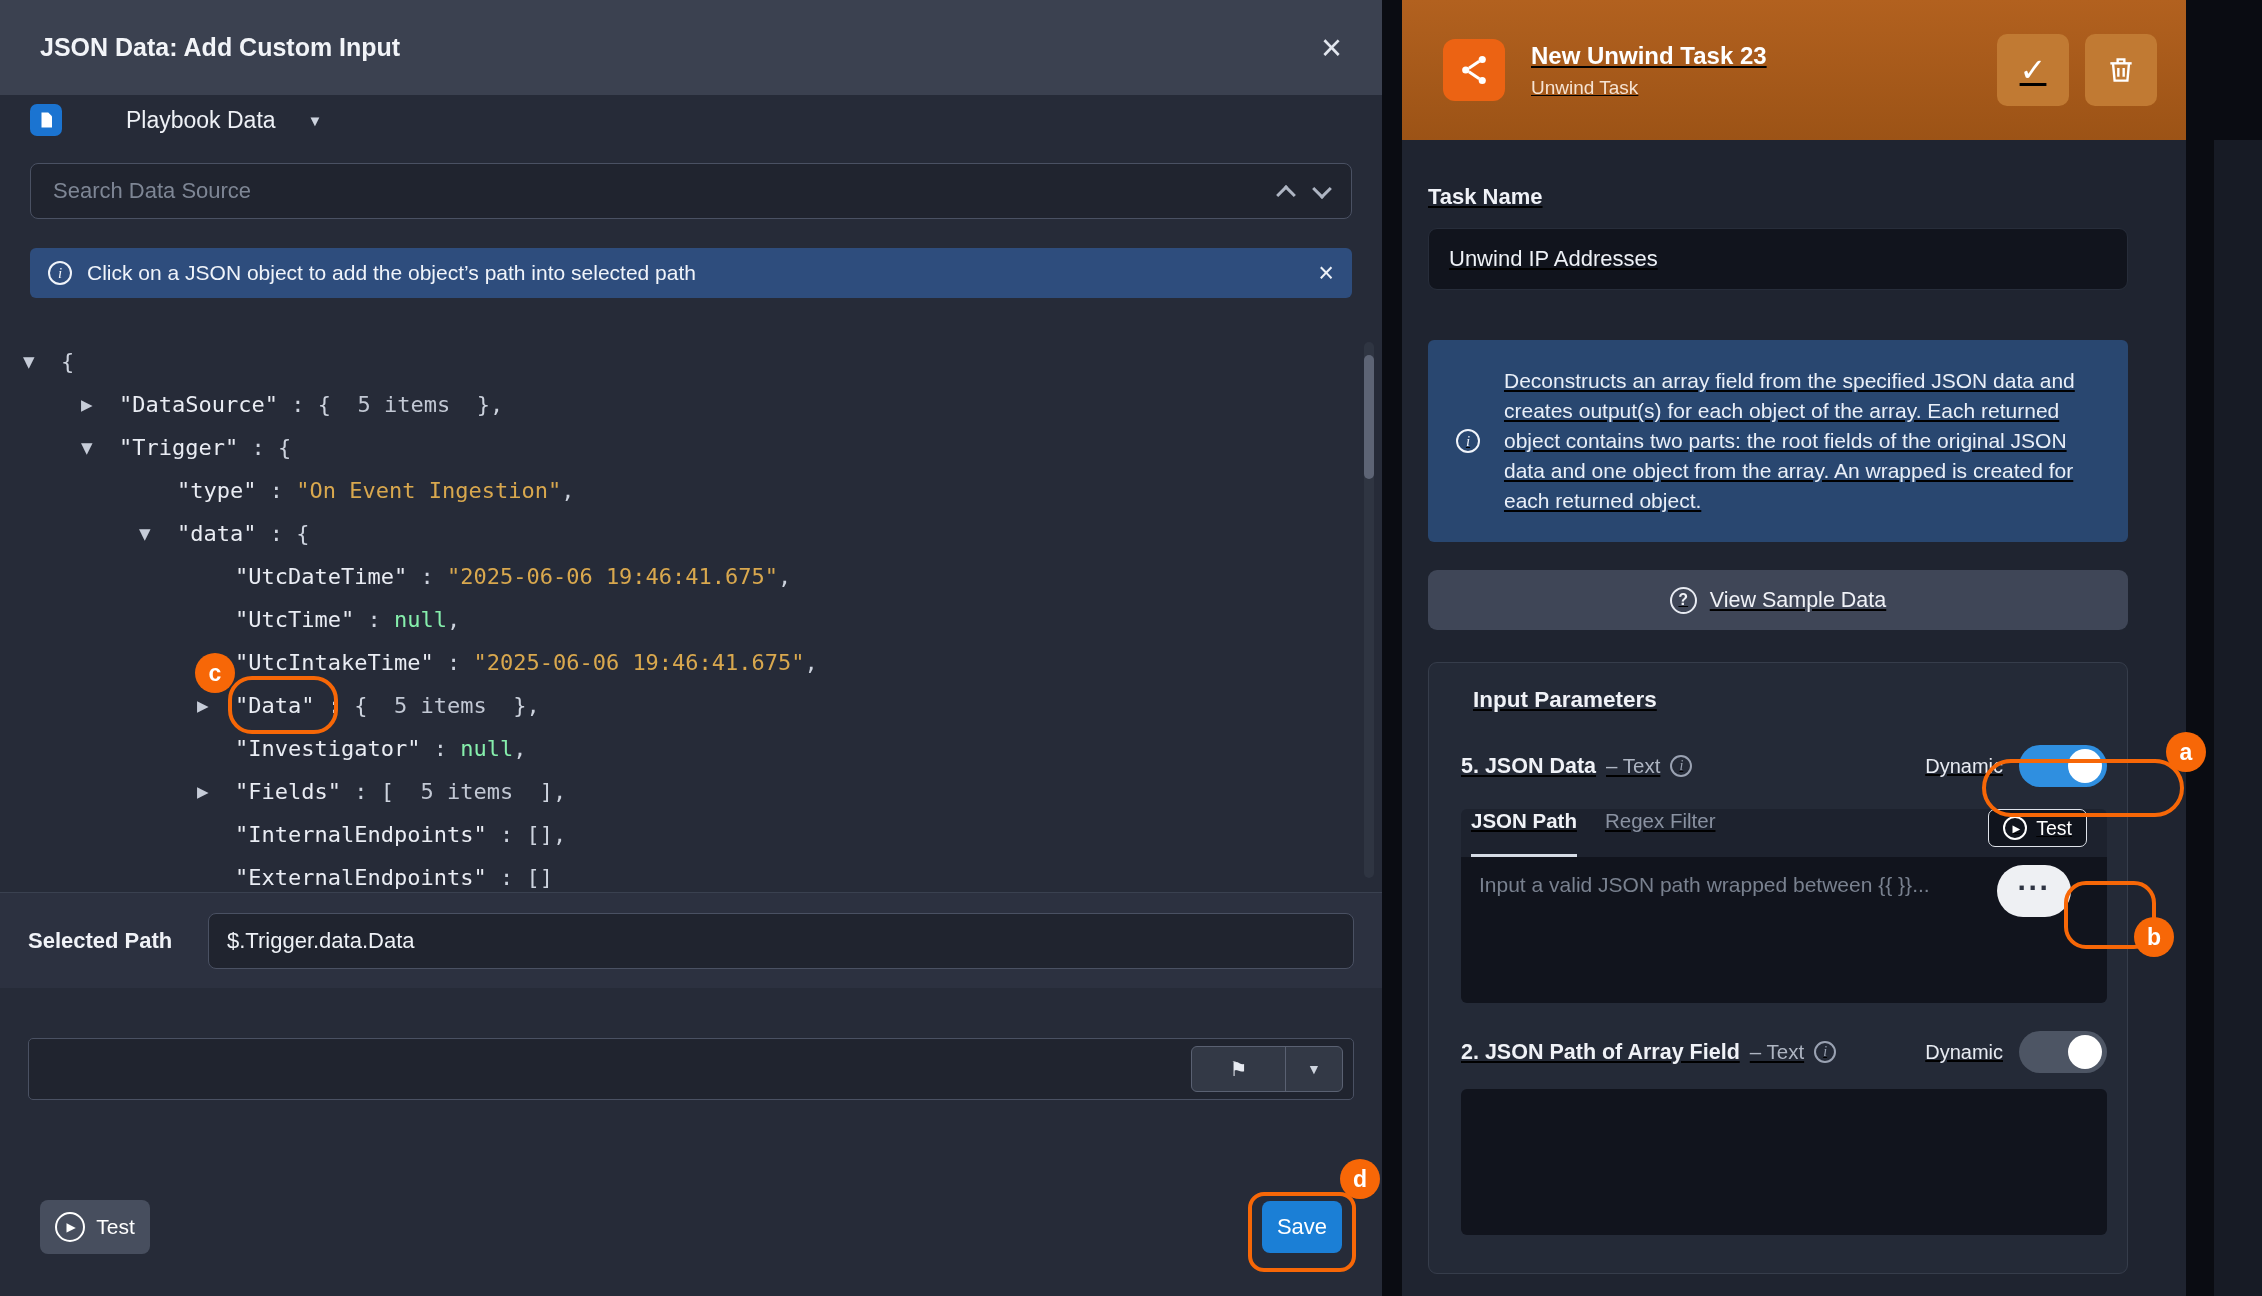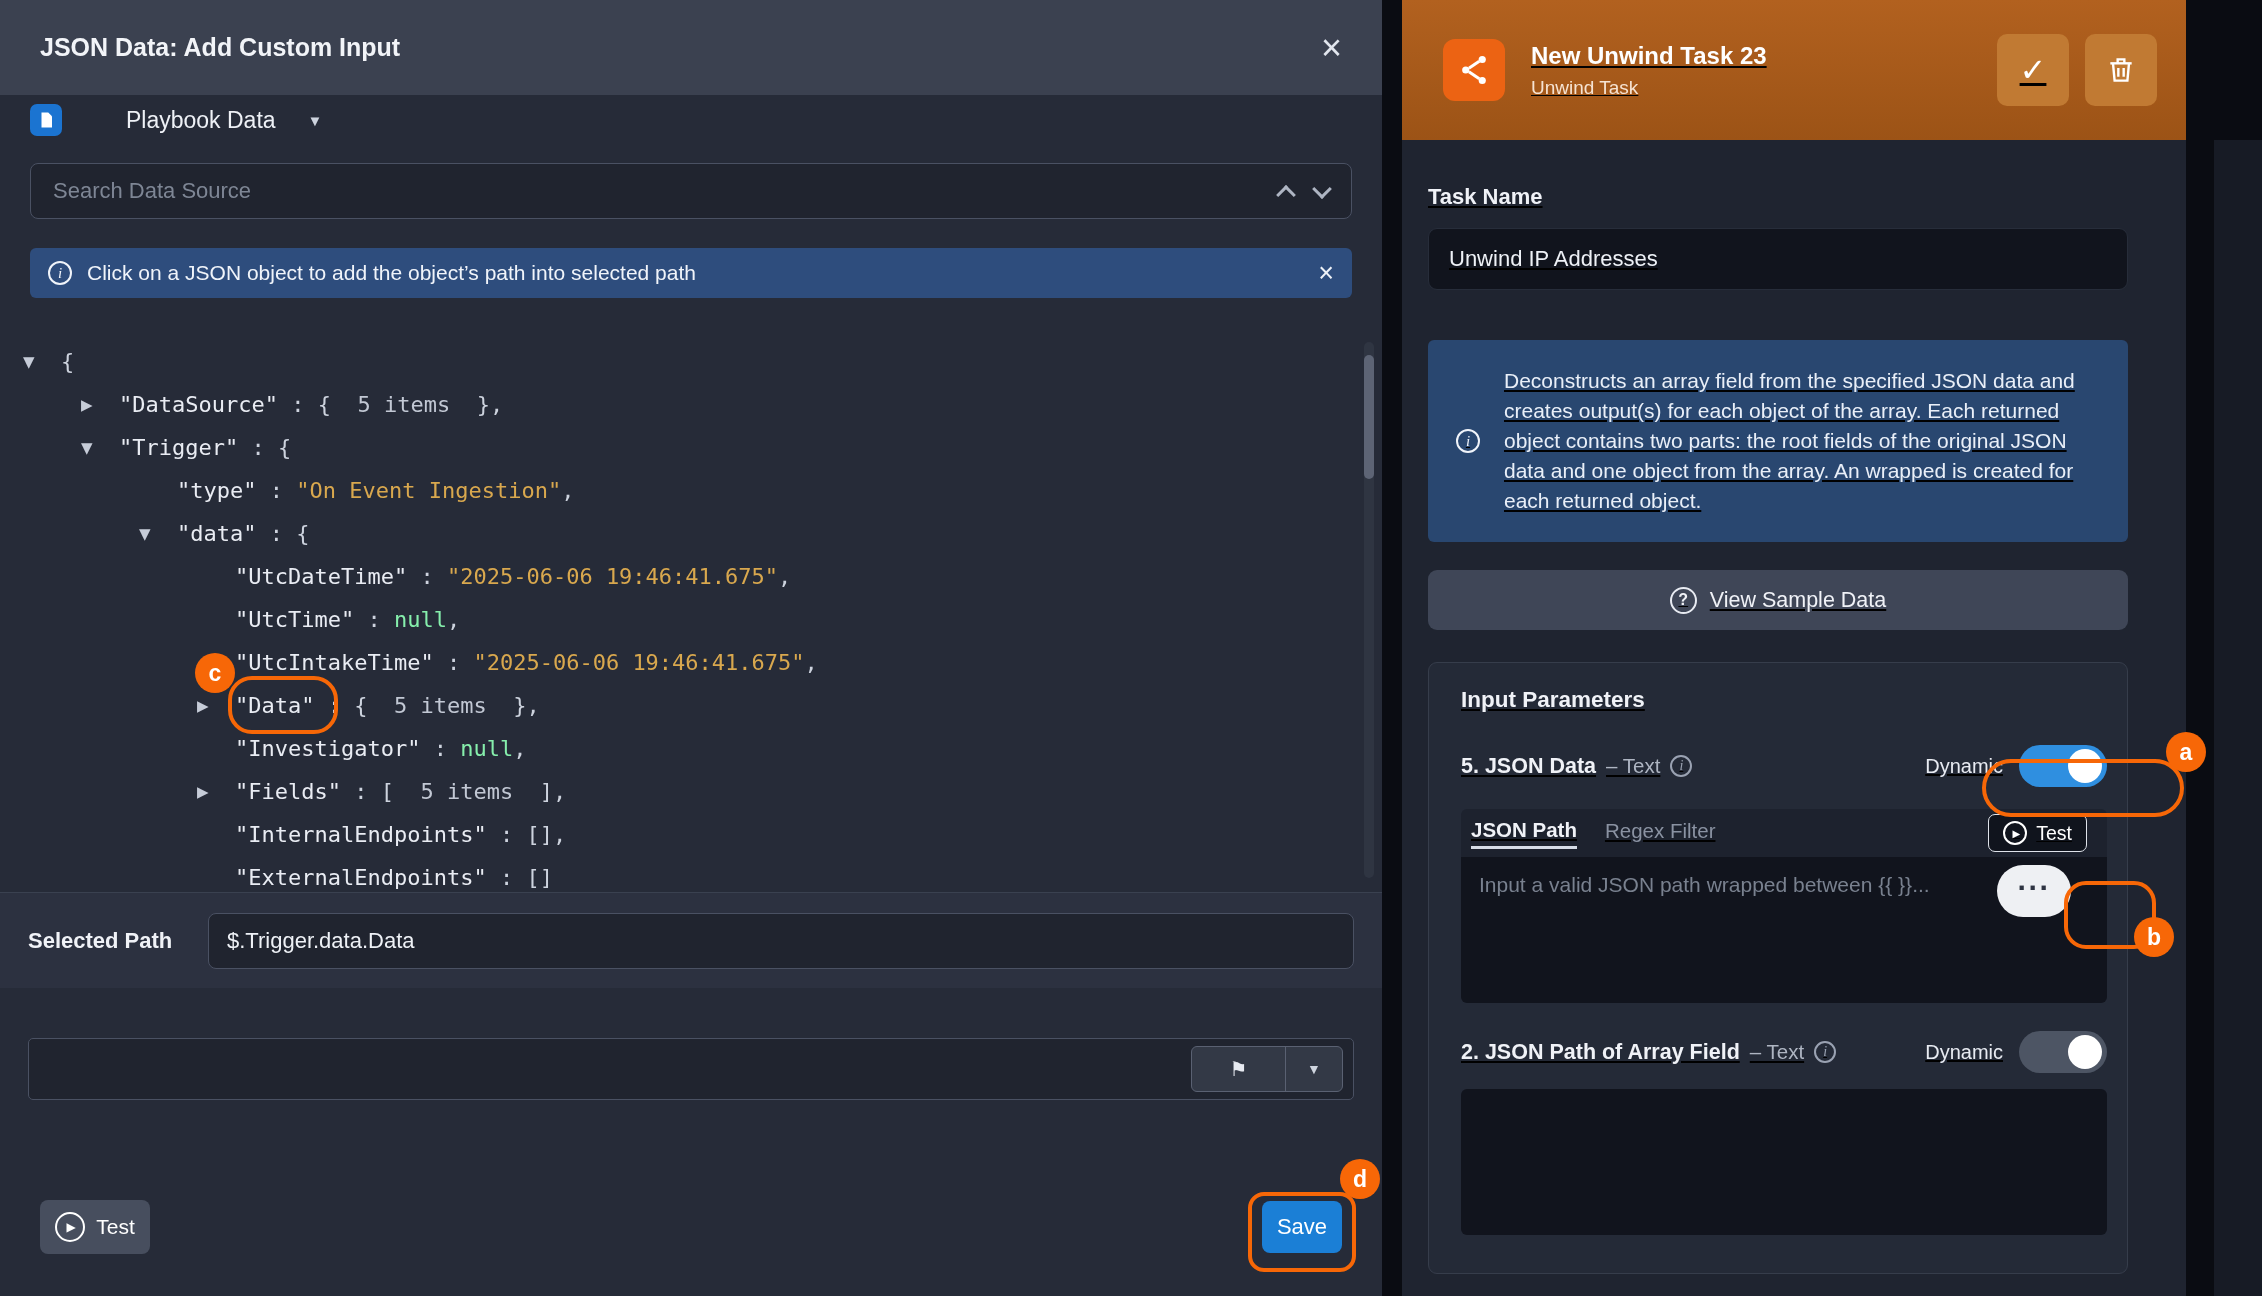--- a/index.html
+++ b/index.html
@@ -97,36 +97,36 @@
               display:flex; align-items:center; gap:24px; }
   .desc-text { font-size:21px; line-height:30px; color:#e9eff8; max-width:600px; }
 
   .sample-btn { margin-top:28px; width:100%; height:60px; background:#3f4657; border:none; border-radius:9px;
                 color:#f0f2f7; font-size:21.5px; display:flex; align-items:center; justify-content:center; gap:13px; cursor:pointer; }
   .q-circle { display:inline-flex; align-items:center; justify-content:center; width:27px; height:27px;
               border:2px solid #e8ebf2; border-radius:50%; font-size:16px; font-weight:bold; }
 
   .params-panel { margin-top:32px; background:#242a37; border:1px solid #363d4b; border-radius:9px;
                   height:612px; padding:24px 20px 30px 32px; }
-  .params-title { font-size:22.5px; font-weight:bold; color:#f0f2f7; }
+  .params-title { font-size:22.5px; font-weight:bold; color:#f0f2f7;margin-left:12px; }
   .param-row { margin-top:32px; display:flex; align-items:center; }
   .param-row.second { margin-top:28px; }
   .param-left { display:flex; align-items:center; gap:10px; }
   .param-label { font-size:21.5px; font-weight:bold; color:#f0f2f7; }
   .param-type { font-size:20.5px; color:#aeb5c2; }
   .param-right { margin-left:auto; display:flex; align-items:center; gap:16px; }
   .dynamic-label { font-size:20px; color:#e8ebf2; }
   .toggle { position:relative; width:88px; height:42px; border-radius:21px; display:inline-block; cursor:pointer; flex:none; }
   .toggle.on { background:#2f8fe0; }
   .toggle.off { background:#4d5564; }
   .toggle .knob { position:absolute; top:4px; right:5px; width:34px; height:34px; border-radius:50%; background:#fff; }
 
   .jsonpath-widget { margin-top:22px; }
   .widget-header { height:48px; background:#1d222e; border-radius:6px 6px 0 0; display:flex;
-                   align-items:center; gap:28px; padding:0 20px 0 10px; }
+                   gap:28px; padding:0 20px 0 10px; }
   .tab { font-size:20.5px; color:#8a92a2; cursor:pointer; padding-bottom:4px; }
   .tab.active { color:#f0f2f7; font-weight:bold; border-bottom:3px solid #d6dce6; }
   .widget-test-btn { margin-left:auto; height:38px; background:#10141d; border:1px solid #dfe3ea; border-radius:7px;
                      color:#fff; font-size:19.5px; display:flex; align-items:center; gap:9px; padding:0 14px; cursor:pointer; }
   .widget-body { position:relative; height:146px; background:#11141d; border-radius:0 0 6px 6px; }
   .widget-body textarea { width:100%; height:100%; background:transparent; border:none; outline:none; resize:none;
                           color:#e8ebf2; font-size:21px; padding:16px 110px 16px 18px; font-family:"Liberation Sans",sans-serif; }
   .widget-body textarea::placeholder { color:#79818f; }
   .more-btn { position:absolute; right:36px; top:8px; width:74px; height:52px; background:#eef0f3; border:none;
               border-radius:26px; color:#2e3442; font-size:30px; font-weight:bold; letter-spacing:1px;

